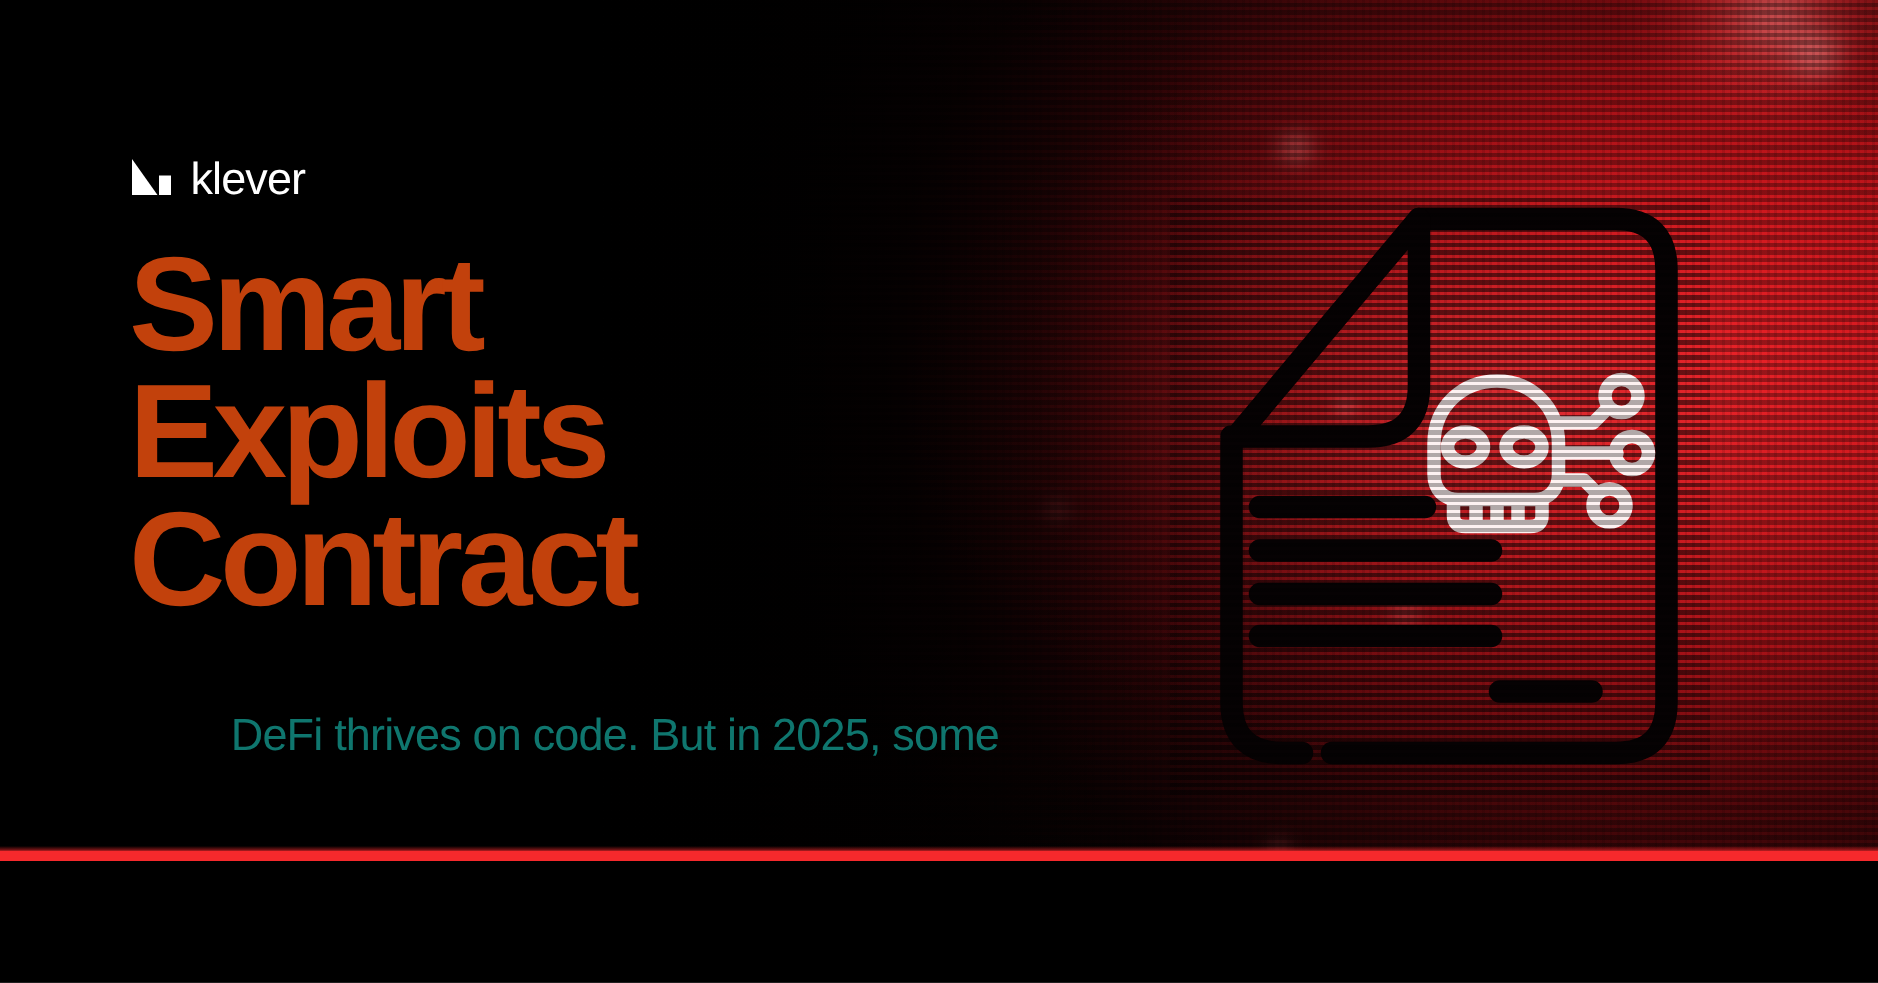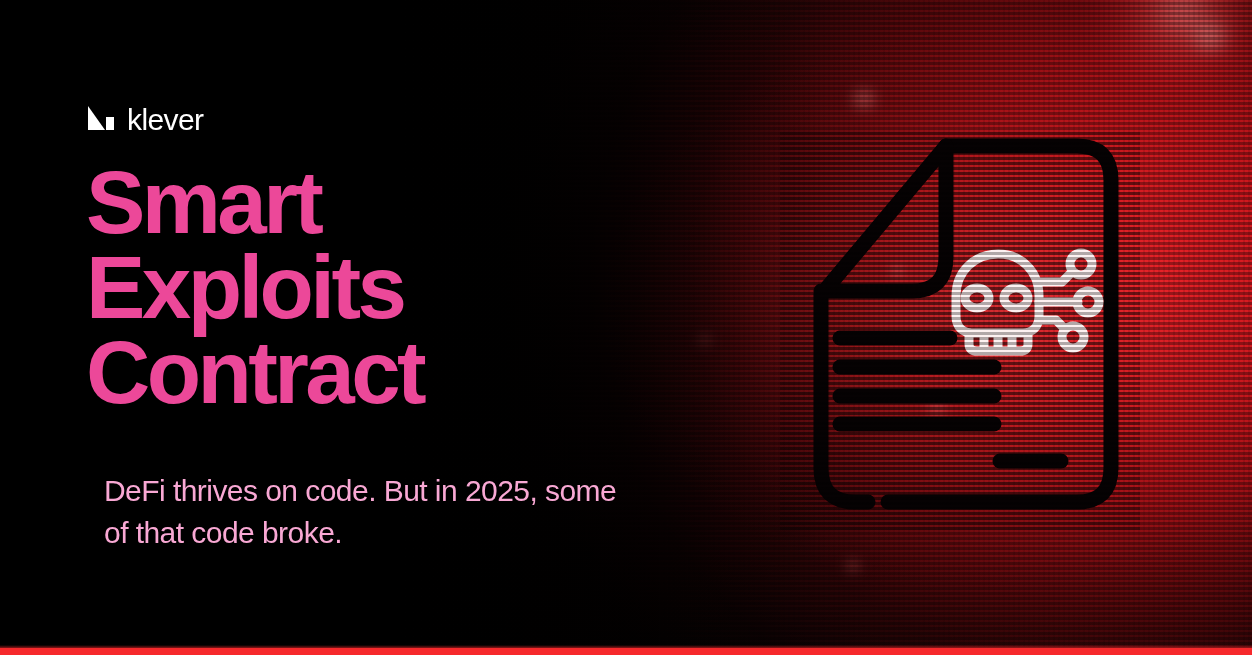--- a/index.html
+++ b/index.html
@@ -6,21 +6,21 @@
   html, body {
     width:1252px; height:655px;
     background:#000;
     font-family:"Liberation Sans", sans-serif;
     overflow:hidden;
   }
 
   .banner {
     position:relative;
     width:1252px;
-    height:655px;
+    height:574px;
     background:#020101;
     overflow:hidden;
   }
 
   
   .bg-base {
     position:absolute; inset:0;
     background:#060101;
   }
   
@@ -150,38 +150,39 @@
     font-weight:500;
     letter-spacing:-0.6px;
     line-height:1;
   }
 
   
   .headline {
     position:absolute;
     left:0; top:160px;
     width:640px;
-    color:#ec4899;
+    color:#c2410c;
     font-size:89px;
     font-weight:700;
     line-height:0.955;
     letter-spacing:-3.6px;
   }
   .headline .hl-line { display:block; white-space:nowrap; }
 
   
   .subtitle {
     position:absolute;
-    left:18px; top:470px;
+    left:0; top:470px;
     width:580px;
-    color:#f9a8d4;
+    color:#0f766e;
     font-size:30px;
     font-weight:400;
     line-height:1.41;
     letter-spacing:-0.55px;
+    text-align:right;
   }
   .subtitle .sub-line { display:block; white-space:nowrap; }
 
   
   .illustration {
     position:absolute;
     left:780px; top:130px;
     width:360px; height:400px;
     z-index:5;
   }
@@ -309,21 +310,20 @@
     </div>
 
     <h1 class="headline">
       <span class="hl-line">Smart</span>
       <span class="hl-line">Exploits</span>
       <span class="hl-line">Contract</span>
     </h1>
 
     <p class="subtitle">
       <span class="sub-line">DeFi thrives on code. But in 2025, some</span>
-      <span class="sub-line">of that code broke.</span>
     </p>
 
   </div>
 
   <div class="bottom-bar-glow"></div>
   <div class="bottom-bar"></div>
 
 </div>
 
 </body></html>

